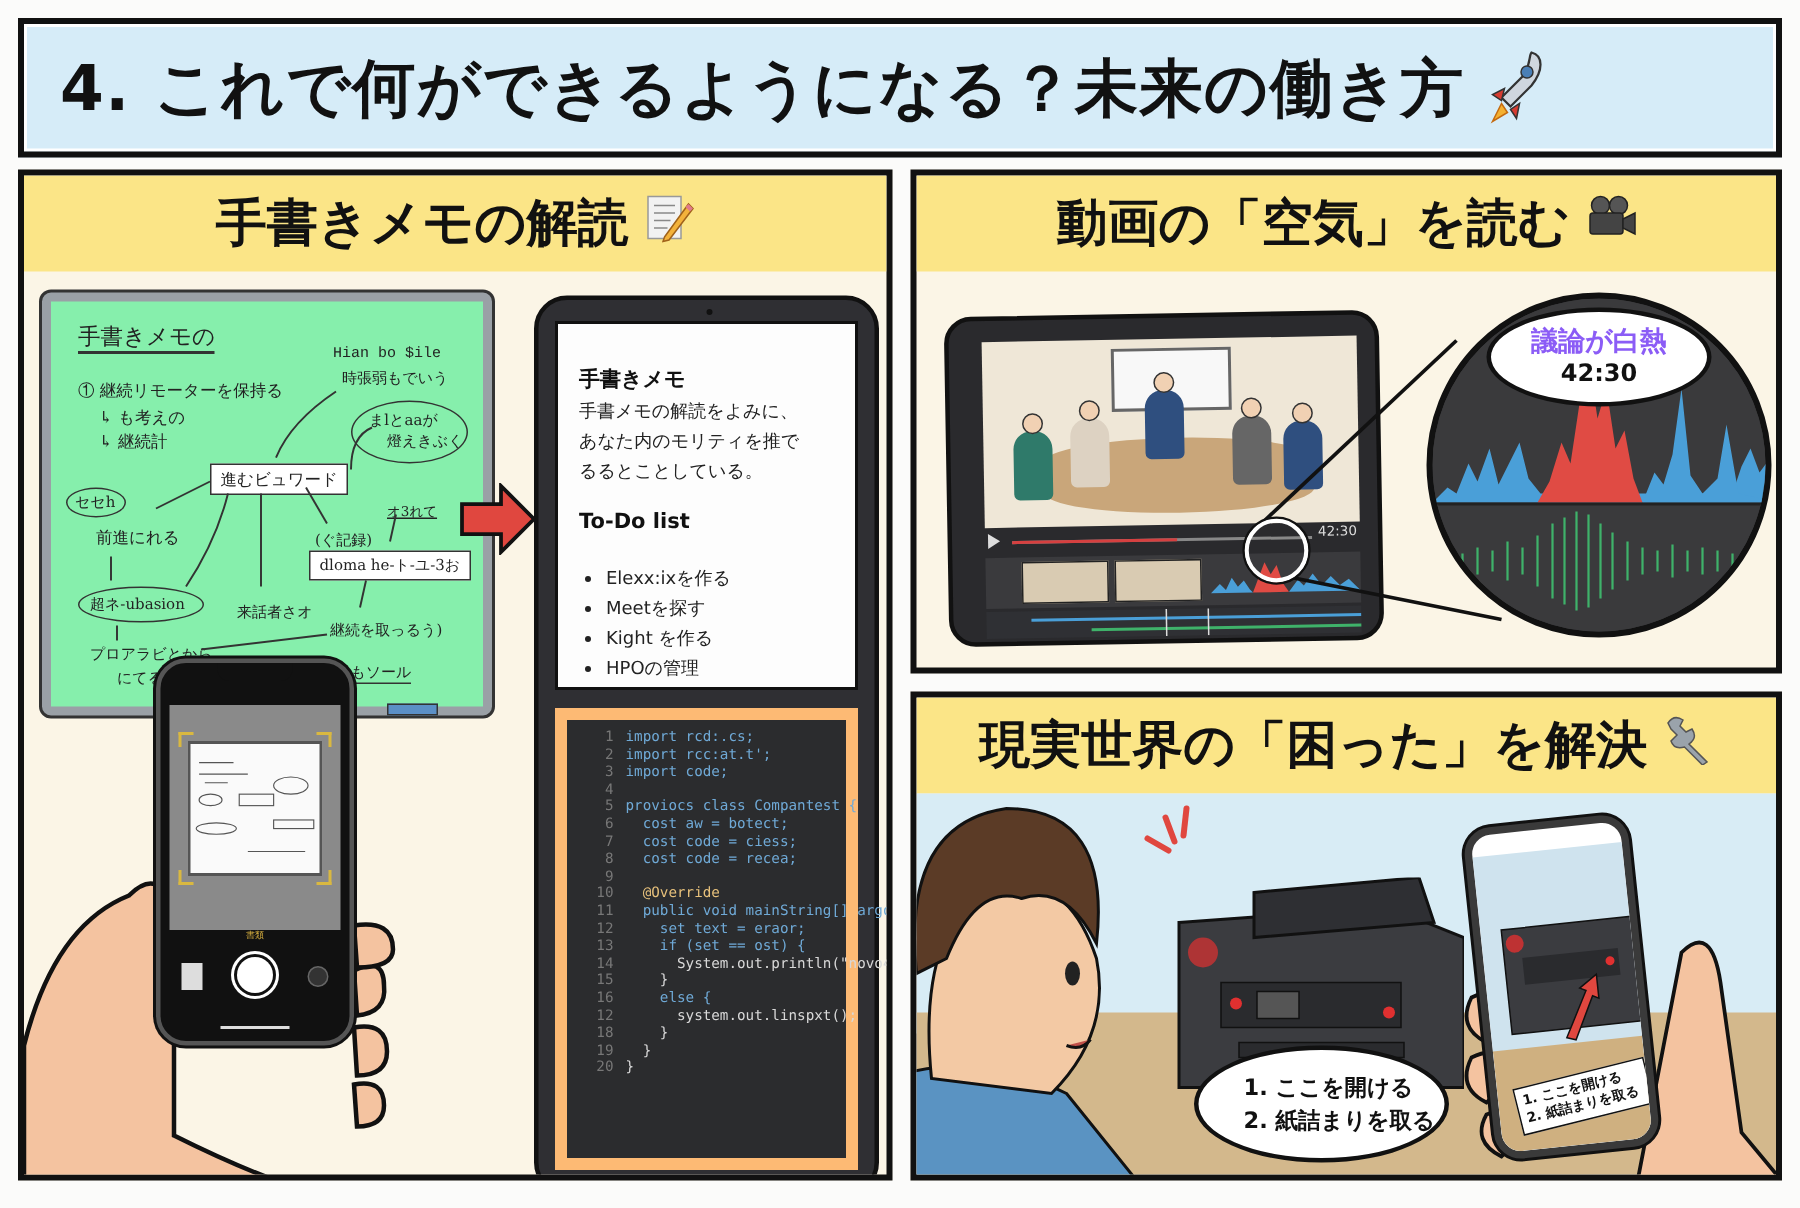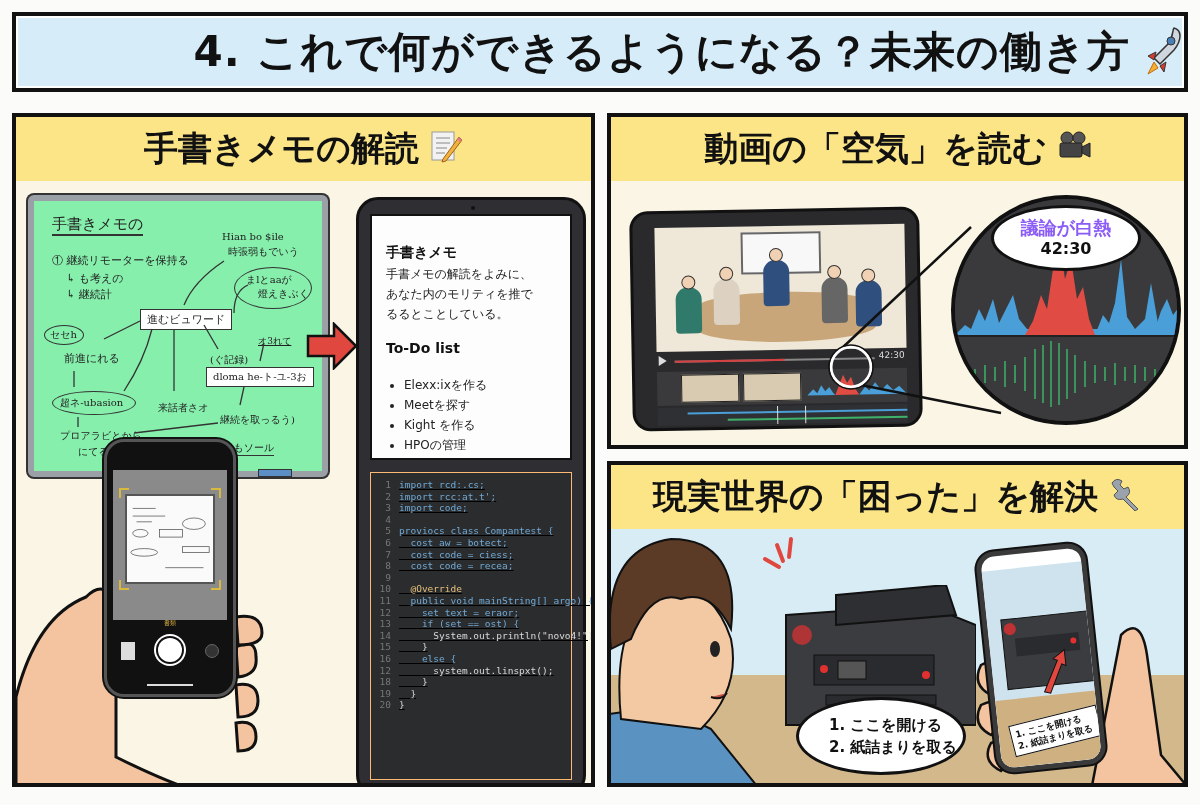--- a/index.html
+++ b/index.html
@@ -1,22 +1,22 @@
 <!DOCTYPE html>
 <html><head>
 <meta charset="utf-8">
 <style>
   * { box-sizing: border-box; margin: 0; padding: 0; }
   html, body { width: 1200px; height: 805px; background: #fbfbfa; overflow: hidden; }
   body { position: relative; font-family: "DejaVu Sans", sans-serif; }
 
   .title-bar {
-    position: absolute; left: 12px; top: 12px; width: 1176px; height: 80px;
+    position: absolute; left: 12px; top: 12px; width: 1176px; height: 93px;
     background: #d6ecf8; border: 4px solid #111; box-shadow: inset 0 0 0 2px #fff;
-    display: flex; align-items: center; padding-left: 24px; justify-content: flex-end;
+    display: flex; align-items: center; padding-left: 24px;
   }
   .title-text { font-size: 42px; font-weight: 900; color: #111; letter-spacing: 1px; font-family: "DejaVu Sans", sans-serif; }
   .rocket { display: inline-block; margin-left: 14px; width: 40px; height: 52px; position: relative; }
 
   .panel { position: absolute; border: 4px solid #111; background: #fbf5e6; overflow: hidden; }
   .panel-header {
     position: absolute; left: 0; top: 0; right: 0; height: 64px; background: #fbe587;
     display: flex; align-items: center; justify-content: center;
   }
   .panel-title { font-size: 34px; font-weight: 900; color: #111; }
@@ -44,21 +44,21 @@
     background: #2f2f33; border: 3px solid #111; border-radius: 22px;
   }
   .tablet-cam { position: absolute; left: 50%; top: 6px; width: 4px; height: 4px; background:#111; border-radius:50%; }
   .doc-screen { position: absolute; left: 11px; top: 14px; right: 11px; height: 246px; background: #fdfdfd; border: 2px solid #111; padding: 12px 14px; }
   .doc-title { font-size: 14px; font-weight: 700; color: #111; margin-top: 16px; }
   .doc-body { font-size: 12px; color: #222; line-height: 20px; margin-top: 2px; }
   .todo-title { font-size: 14px; font-weight: 700; color: #111; margin-top: 16px; }
   .todo-list { list-style: disc; padding-left: 18px; margin-top: 19px; }
   .todo-list li { font-size: 12px; line-height: 20px; color: #222; }
 
-  .code-screen { position: absolute; left: 11px; top: 272px; right: 11px; bottom: 14px; background: #2b2c2e; border: 1px solid #fdba74; padding: 6px 0; text-decoration: underline; }
+  .code-screen { position: absolute; left: 11px; top: 272px; right: 11px; bottom: 14px; background: #2b2c2e; border: 8px solid #fdba74; padding: 6px 11px; }
   .code-line { font-family: "DejaVu Sans Mono", monospace; font-size: 9.5px; line-height: 11.6px; color: #d8d8d8; white-space: pre; }
   .ln { display: inline-block; width: 20px; text-align: right; color: #777; margin-right: 8px; }
   .kw { color: #6fa9d6; } .ann { color: #e6c07b; }
 
   
   .hand { position: absolute; left: 0; top: 440px; width: 290px; height: 240px; }
   .phone {
     position: absolute; left: 88px; top: 322px; width: 132px; height: 258px;
     background: #111; border: 3px solid #555; border-radius: 20px; box-shadow: 0 0 0 2px #111;
   }
@@ -154,21 +154,21 @@
         <path d="M30 8 L33 11 L31 13 L28 10Z" fill="#e07a8a"></path>
       </svg>
     </span>
   </div>
 
   <div class="whiteboard">
     <div class="wb-text" style="left:18px;top:14px;font-size:15px;border-bottom:2px solid #333;">手書きメモの</div>
     <div class="wb-text" style="left:18px;top:52px;">① 継続リモーターを保持る</div>
     <div class="wb-text" style="left:32px;top:70px;">↳ も考えの</div>
     <div class="wb-text" style="left:32px;top:86px;">↳ 継続計</div>
-    <div class="wb-text" style="left:188px;top:30px;font-size:10px;">Hian bo $ile</div>
+    <div class="wb-text" style="left:188px;top:30px;font-size:10px;font-family:Liberation Mono, monospace;">Hian bo $ile</div>
     <div class="wb-text" style="left:194px;top:44px;font-size:10px;">時張弱もでいう</div>
     <div class="wb-ellipse" style="left:200px;top:66px;width:78px;height:42px;"></div>
     <div class="wb-text" style="left:212px;top:72px;font-size:10px;">まlとaaが</div>
     <div class="wb-text" style="left:224px;top:86px;font-size:10px;">燈えきぶく</div>
     <div class="wb-box wb-text" style="left:106px;top:108px;">進むビュワード</div>
     <div class="wb-ellipse" style="left:10px;top:124px;width:40px;height:20px;"></div>
     <div class="wb-text" style="left:16px;top:127px;font-size:10px;">セセh</div>
     <div class="wb-text" style="left:30px;top:150px;">前進にれる</div>
     <div class="wb-ellipse" style="left:18px;top:190px;width:84px;height:24px;"></div>
     <div class="wb-text" style="left:26px;top:195px;font-size:10px;">超ネ-ubasion</div>

